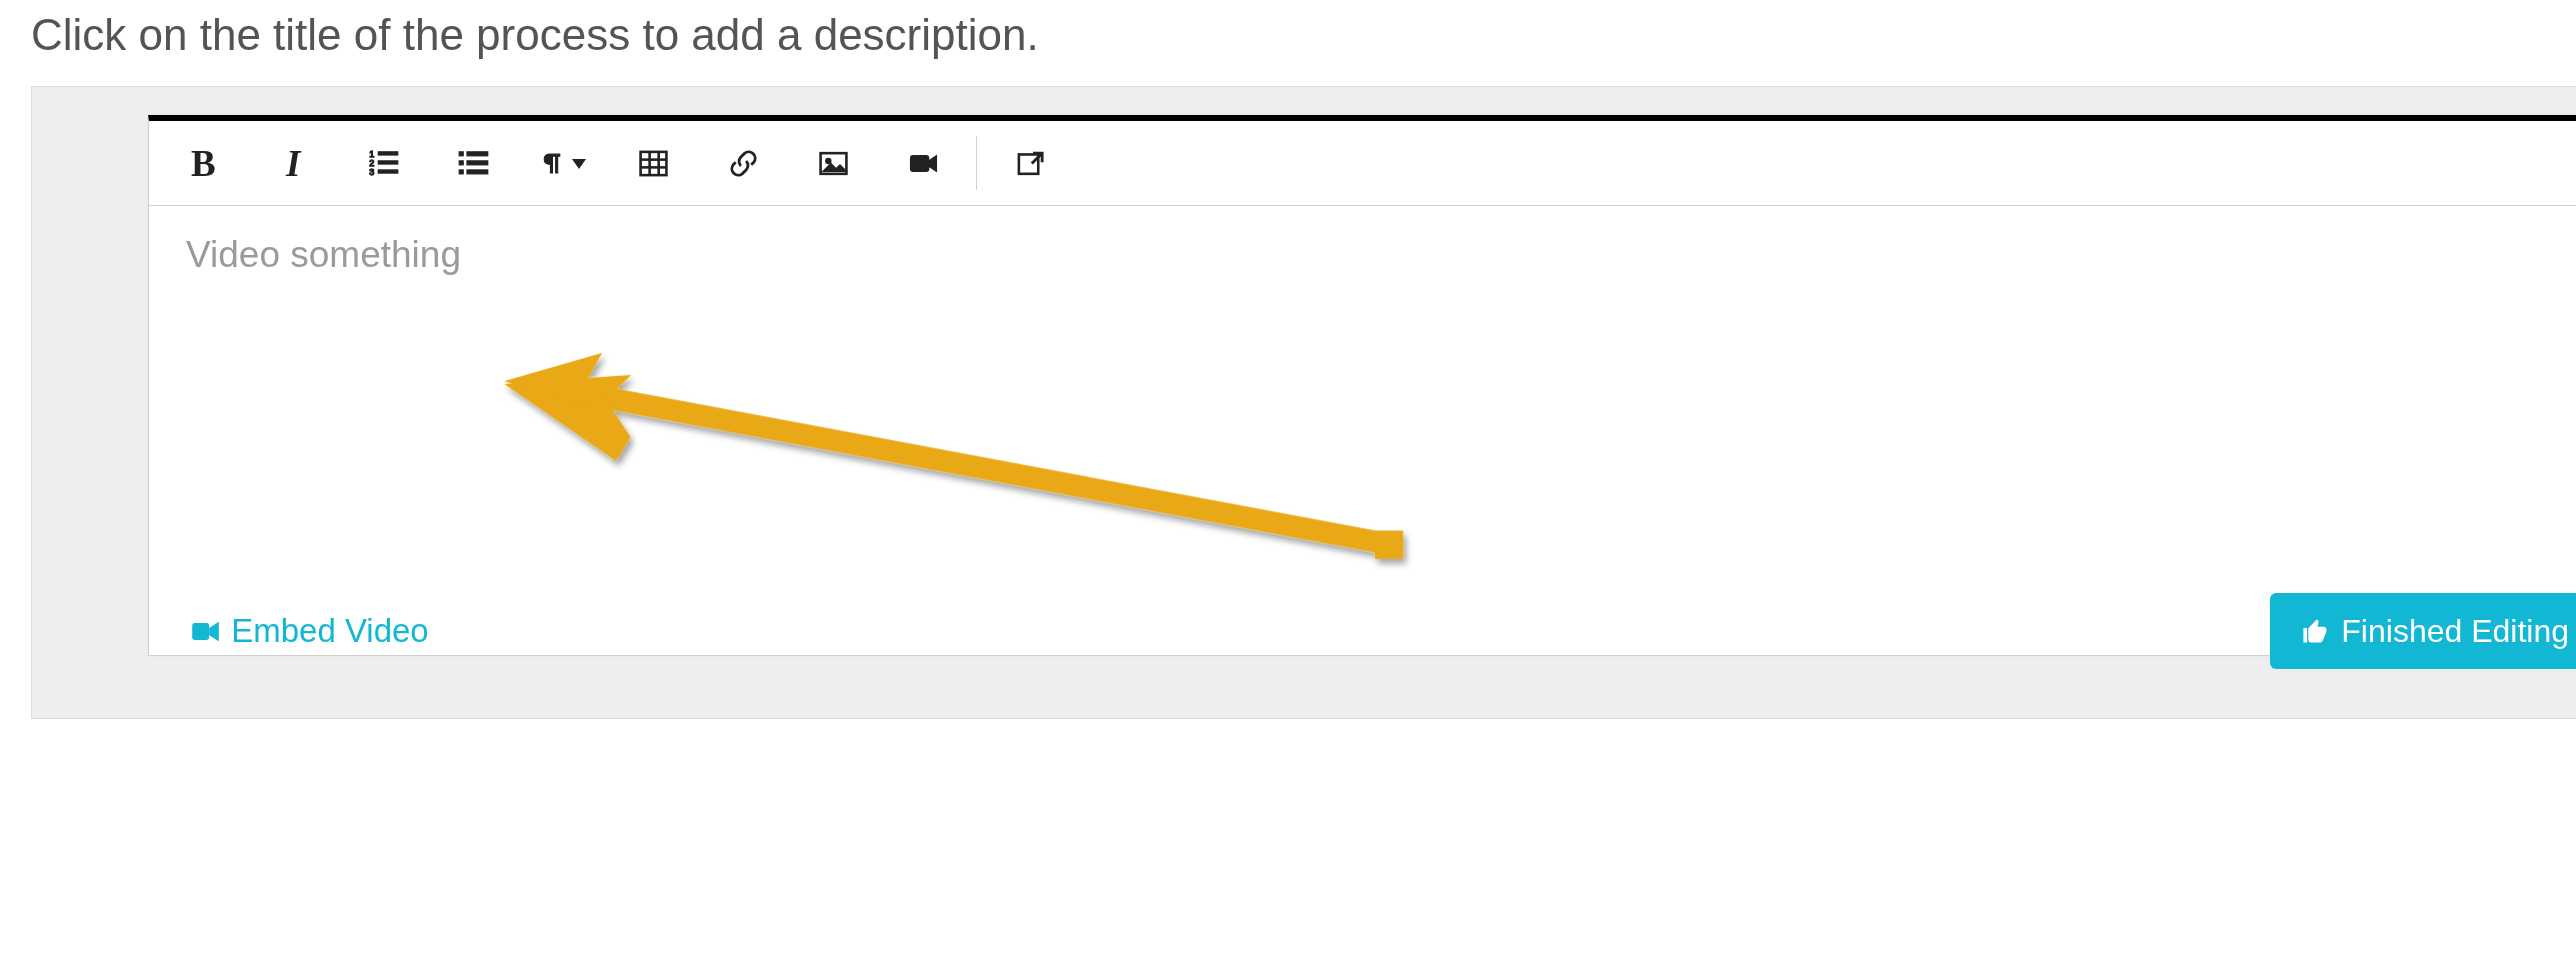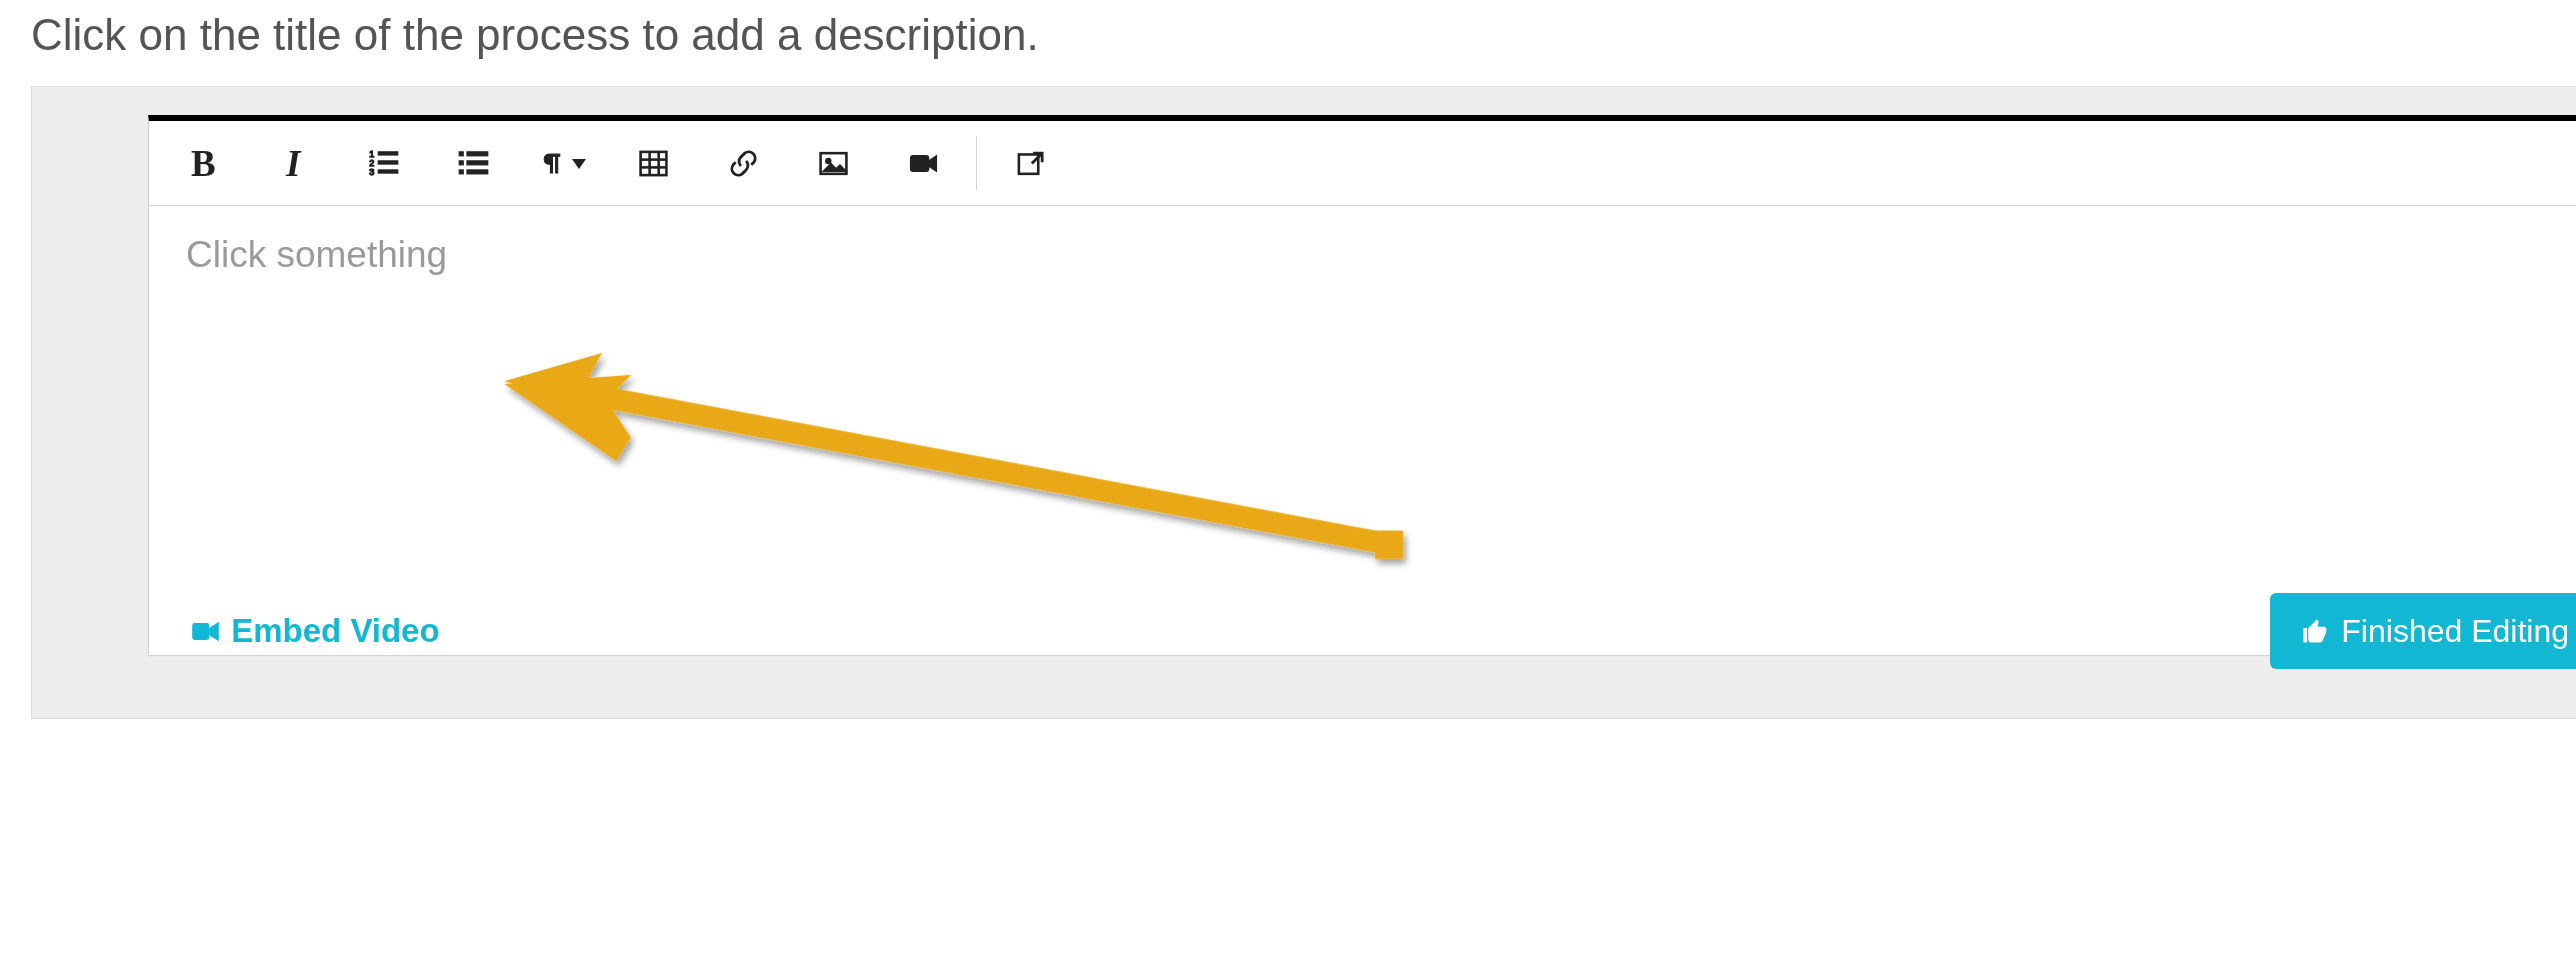--- a/index.html
+++ b/index.html
@@ -90,21 +90,21 @@
     left: 155px;
     right: 116px;
     bottom: 49px;
     display: flex;
     align-items: center;
     justify-content: space-between;
   }
   .embed-link {
     color: #12b7d4;
     font-size: 33px;
-    font-weight: 700;
+    font-weight: 400;
     display: flex;
     align-items: center;
     gap: 7.2px;
     cursor: pointer;
   }
   .embed-link svg { fill: #12b7d4; width: 37px; height: 29px; }
   .finish-btn {
     background: #12b7d4;
     color: #ffffff;
     font-size: 32px;
@@ -201,21 +201,21 @@
         <svg viewBox="0 0 24 24">
           <rect x="3" y="5" width="15" height="15" fill="none" stroke="#222" stroke-width="2"></rect>
           <path d="M14 4 L21 4 L21 11" fill="none" stroke="#222" stroke-width="2.2"></path>
           <path d="M21 4 L13 12" fill="none" stroke="#222" stroke-width="2.2"></path>
         </svg>
       </div>
 
     </div>
 
     <div class="editarea">
-      <div class="placeholder">Click something</div>
+      <div class="placeholder">Video something</div>
 
       <svg class="arrow-annot" width="917" height="222" viewBox="0 0 1780 430">
         <defs>
           <filter id="shadow" x="-20%" y="-20%" width="140%" height="140%">
             <feDropShadow dx="6" dy="10" stdDeviation="6" flood-color="#000" flood-opacity="0.35"></feDropShadow>
           </filter>
         </defs>
         <g filter="url(#shadow)">
           <rect x="1700" y="350" width="55" height="55" fill="#e9a918"></rect>
           <line x1="1720" y1="375" x2="170" y2="85" stroke="#e9a918" stroke-width="42" stroke-linecap="round"></line>

